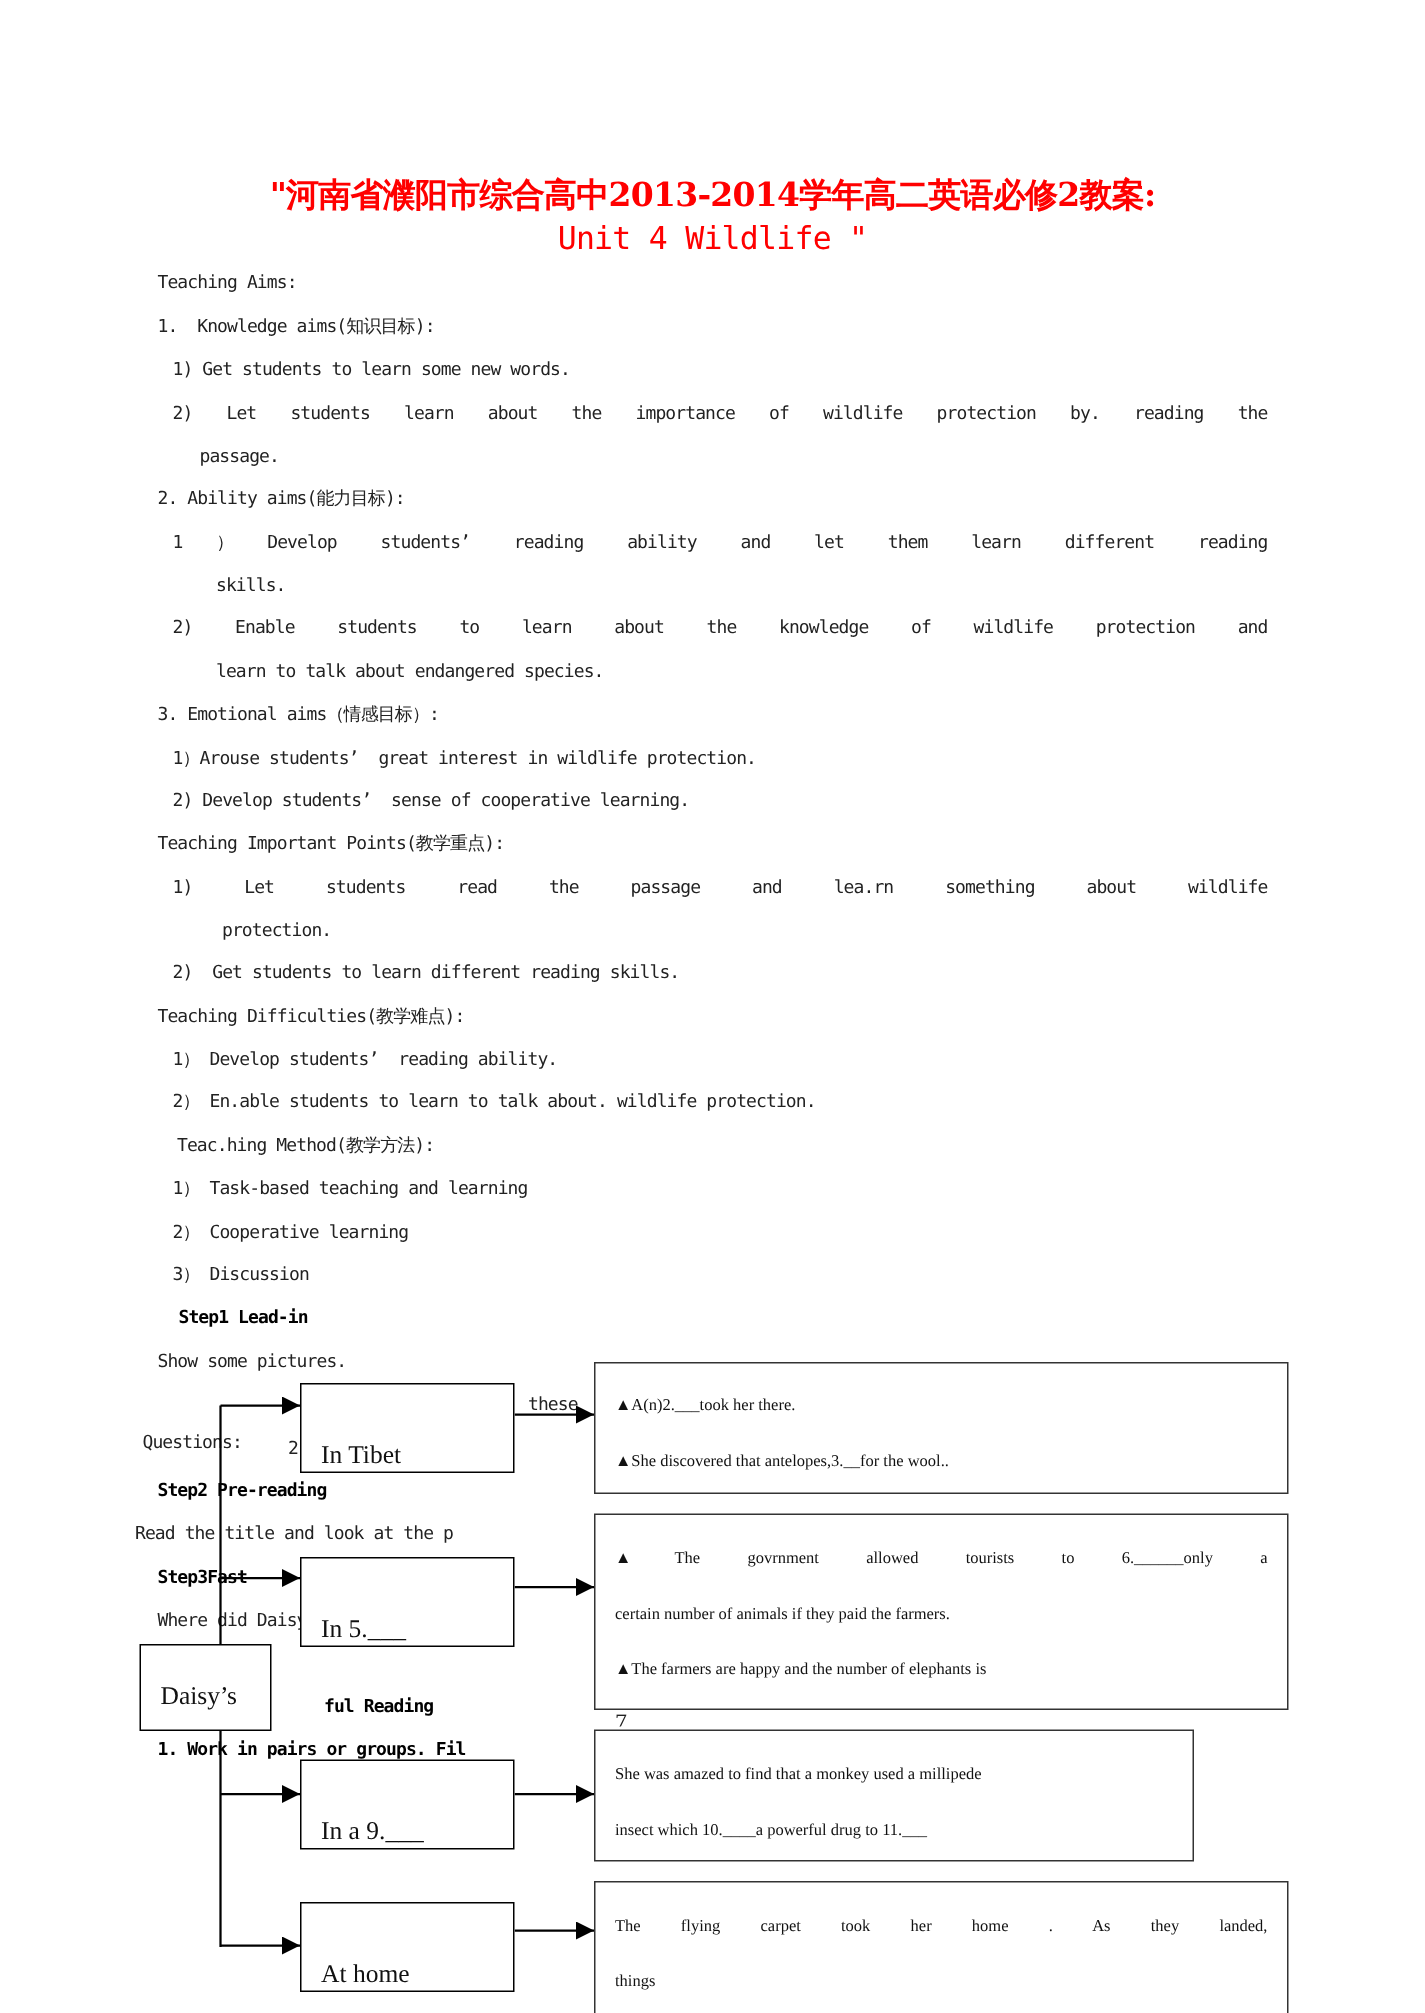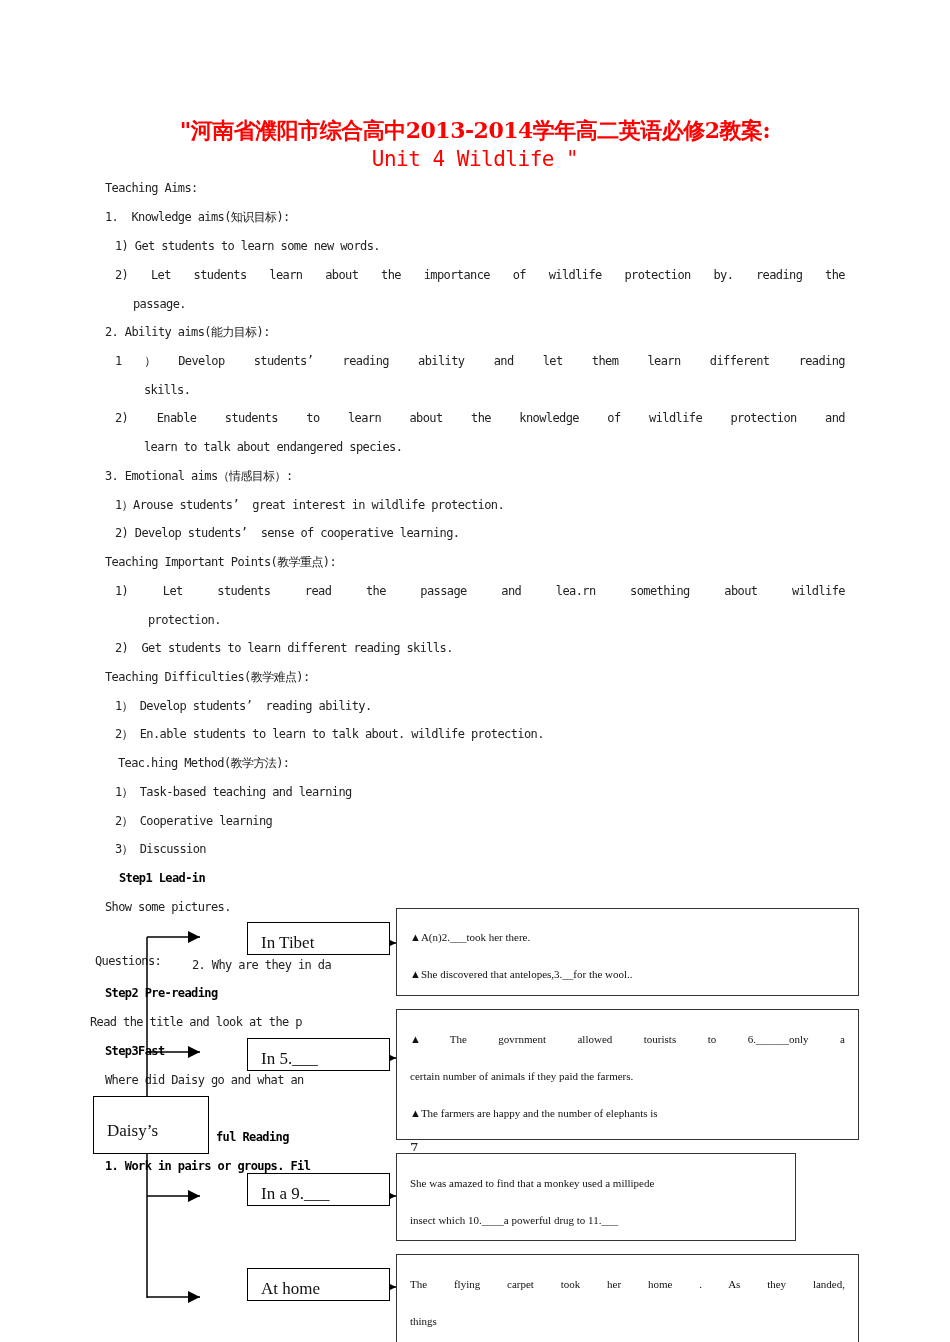--- a/index.html
+++ b/index.html
@@ -14,21 +14,21 @@
   .title.l2 { top: 145px; font-family: "DejaVu Sans Mono", monospace; font-weight: normal; font-size: 21px; }
   .ln {
     position: absolute; white-space: pre; color: #222;
     font-family: "DejaVu Sans Mono", monospace; font-size: 12px; line-height: 20px;
     letter-spacing: -0.6px;
   }
   .ln.b { font-weight: bold; color: #000; }
   .just { text-align: justify; text-align-last: justify; white-space: normal; }
   
   .box { position: absolute; border: 1.5px solid #000; background: #fff; box-sizing: border-box; }
-  .box.small { height: 33px; margin-left: 47px; }
+  .box.small { height: 60px; }
   .box .lbl {
     position: absolute; left: 13px; bottom: 1px; font-family: "Liberation Serif", serif;
     font-size: 17px; color: #111; white-space: nowrap;
   }
   .big { position: absolute; border: 1.5px solid #333; background: #fff; box-sizing: border-box;
          font-family: "Liberation Serif", serif; font-size: 11px; color: #111; }
   .big .p { position: absolute; left: 13px; right: 13px; white-space: nowrap; }
   .big .p.j { white-space: normal; text-align: justify; text-align-last: justify; }
   svg.conn { position: absolute; left: 0; top: 0; width: 950px; height: 1342px; pointer-events: none; }
 </style>
@@ -92,21 +92,21 @@
     <line x1="147" y1="937" x2="200" y2="937" stroke="#000" stroke-width="1.5" marker-end="url(#arr)"></line>
     <line x1="147" y1="1052" x2="200" y2="1052" stroke="#000" stroke-width="1.5" marker-end="url(#arr)"></line>
     <line x1="147" y1="1196" x2="200" y2="1196" stroke="#000" stroke-width="1.5" marker-end="url(#arr)"></line>
     <line x1="147" y1="1297" x2="200" y2="1297" stroke="#000" stroke-width="1.5" marker-end="url(#arr)"></line>
     <line x1="343" y1="943" x2="396" y2="943" stroke="#000" stroke-width="1.5" marker-end="url(#arr)"></line>
     <line x1="343" y1="1058" x2="396" y2="1058" stroke="#000" stroke-width="1.5" marker-end="url(#arr)"></line>
     <line x1="343" y1="1196" x2="396" y2="1196" stroke="#000" stroke-width="1.5" marker-end="url(#arr)"></line>
     <line x1="343" y1="1287" x2="396" y2="1287" stroke="#000" stroke-width="1.5" marker-end="url(#arr)"></line>
   </svg>
 
-  <div class="box" style="left:93px;top:1096px;width:116px;height:58px;">
+  <div class="box" style="left:93px;top:1096px;width:88px;height:58px;">
     <span class="lbl" style="bottom:12px;">Daisy’s</span>
   </div>
 
   <div class="box small" style="left:200px;top:922px;width:143px;">
     <span class="lbl">In Tibet</span>
   </div>
   <div class="box small" style="left:200px;top:1038px;width:143px;">
     <span class="lbl">In 5.___</span>
   </div>
   <div class="box small" style="left:200px;top:1173px;width:143px;">

